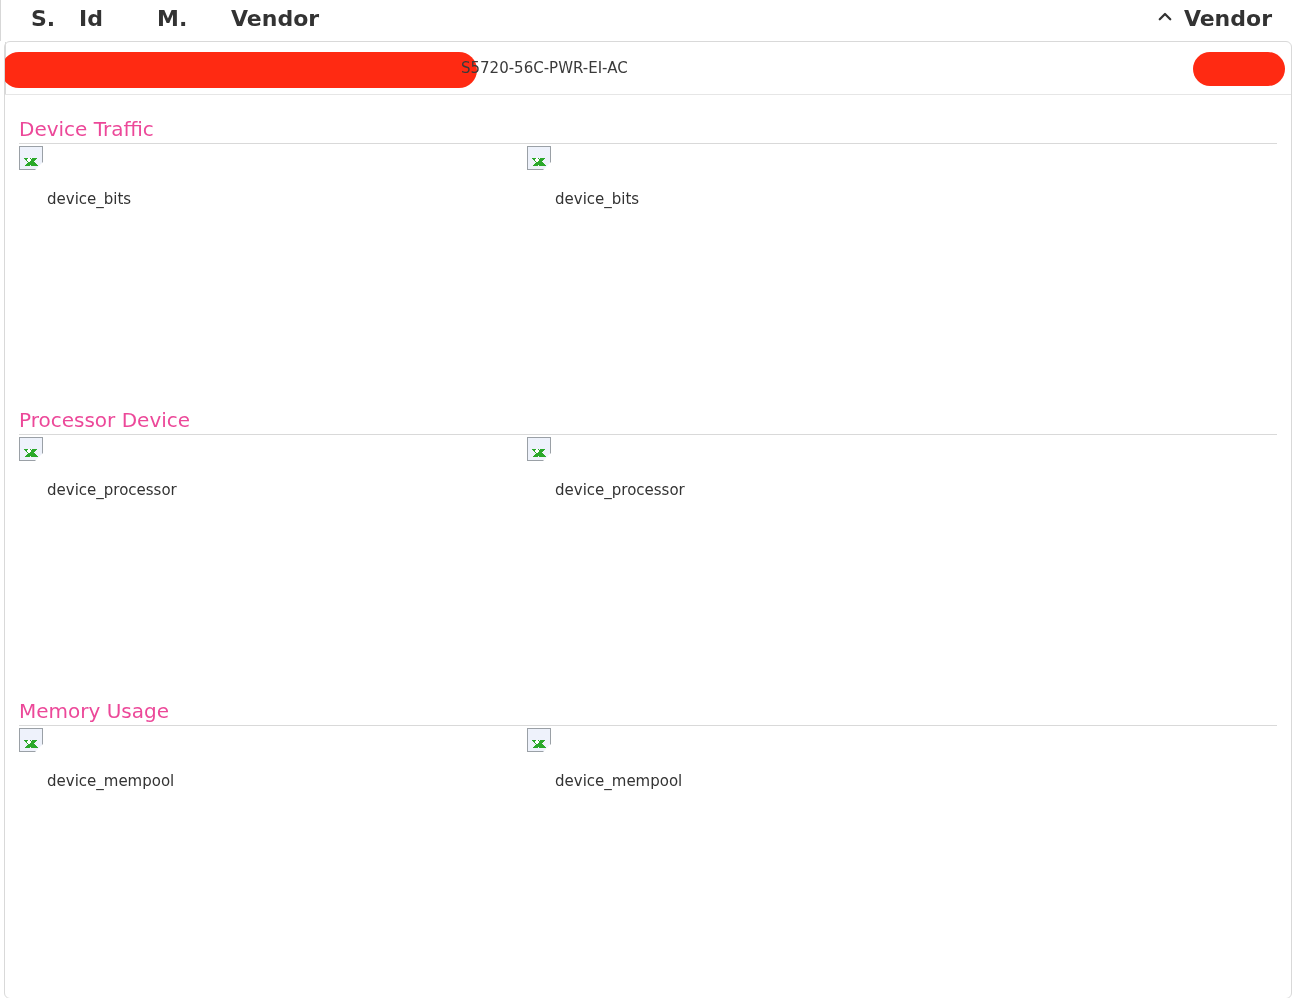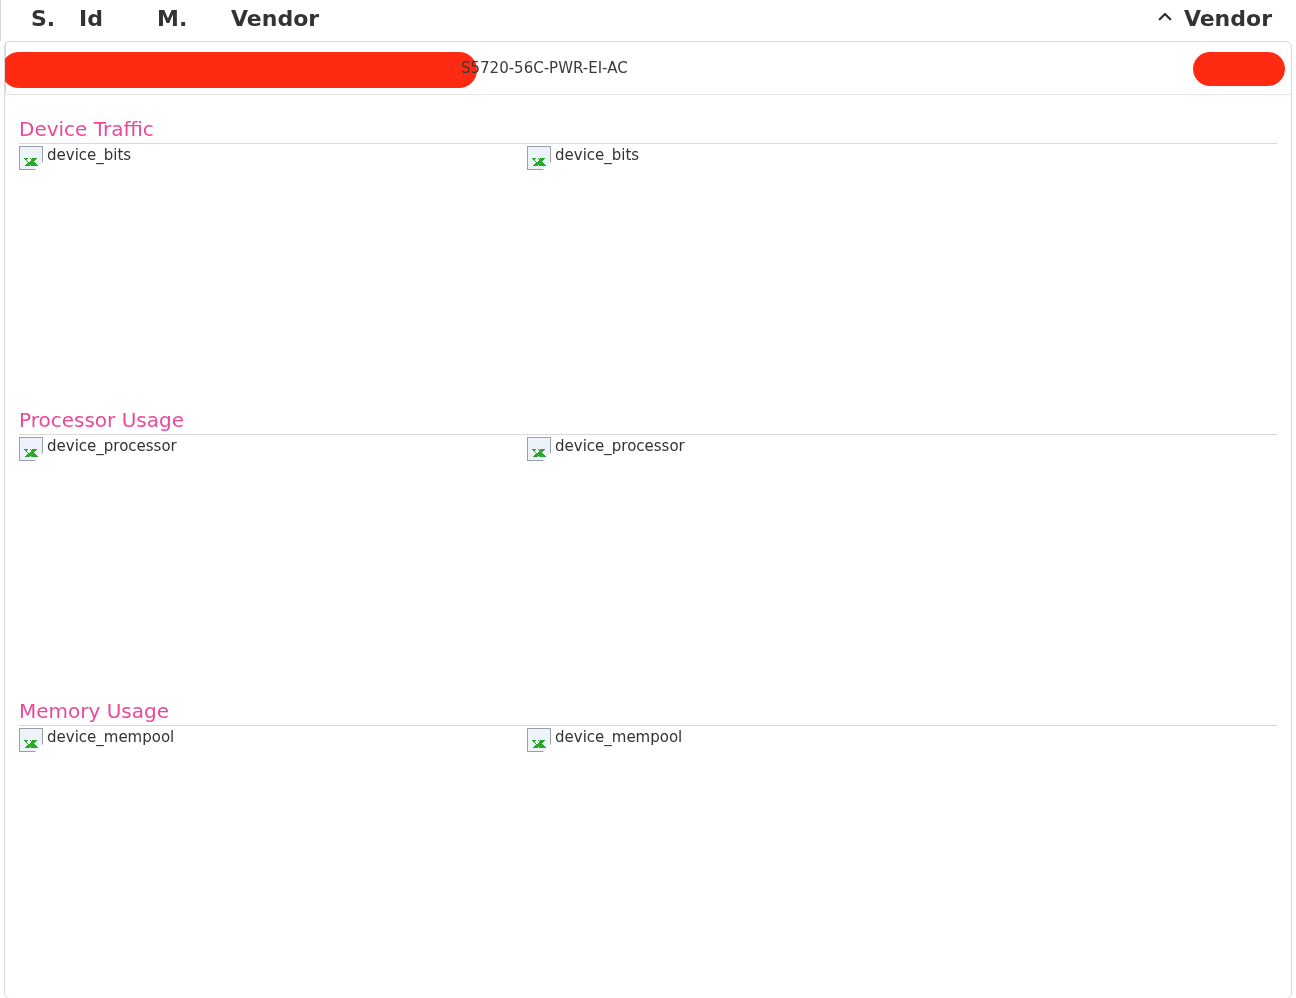--- a/index.html
+++ b/index.html
@@ -124,20 +124,21 @@
     content: "";
     position: absolute;
     right: -1px; bottom: -1px;
     width: 0; height: 0;
     border-left: 8px solid transparent;
     border-bottom: 8px solid #fff;
   }
   .broken-img .alt {
     padding-top: 2px;
     line-height: 1;
+    margin-top: 44px;
   }
 </style>
 </head>
 <body>
 
 <div class="header-row">
   <div class="col col-s">S.</div>
   <div class="col col-id">Id</div>
   <div class="col col-m">M.</div>
   <div class="col col-vendor">Vendor</div>
@@ -176,21 +177,21 @@
         </span>
       </div>
       <div class="graph-cell">
         <span class="broken-img">
           <span class="frame"></span>
           <span class="alt">device_bits</span>
         </span>
       </div>
     </div>
 
-    <div class="section-title">Processor Usage</div>
+    <div class="section-title">Processor Device</div>
     <hr class="section-rule">
     <div class="graph-row">
       <div class="graph-cell">
         <span class="broken-img">
           <span class="frame"></span>
           <span class="alt">device_processor</span>
         </span>
       </div>
       <div class="graph-cell">
         <span class="broken-img">

